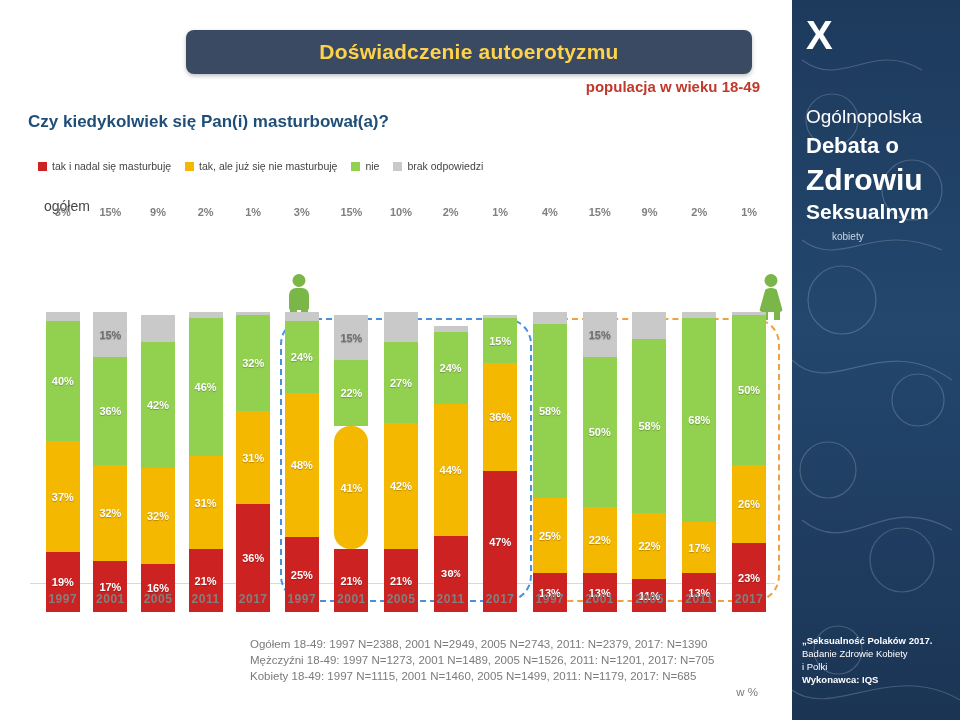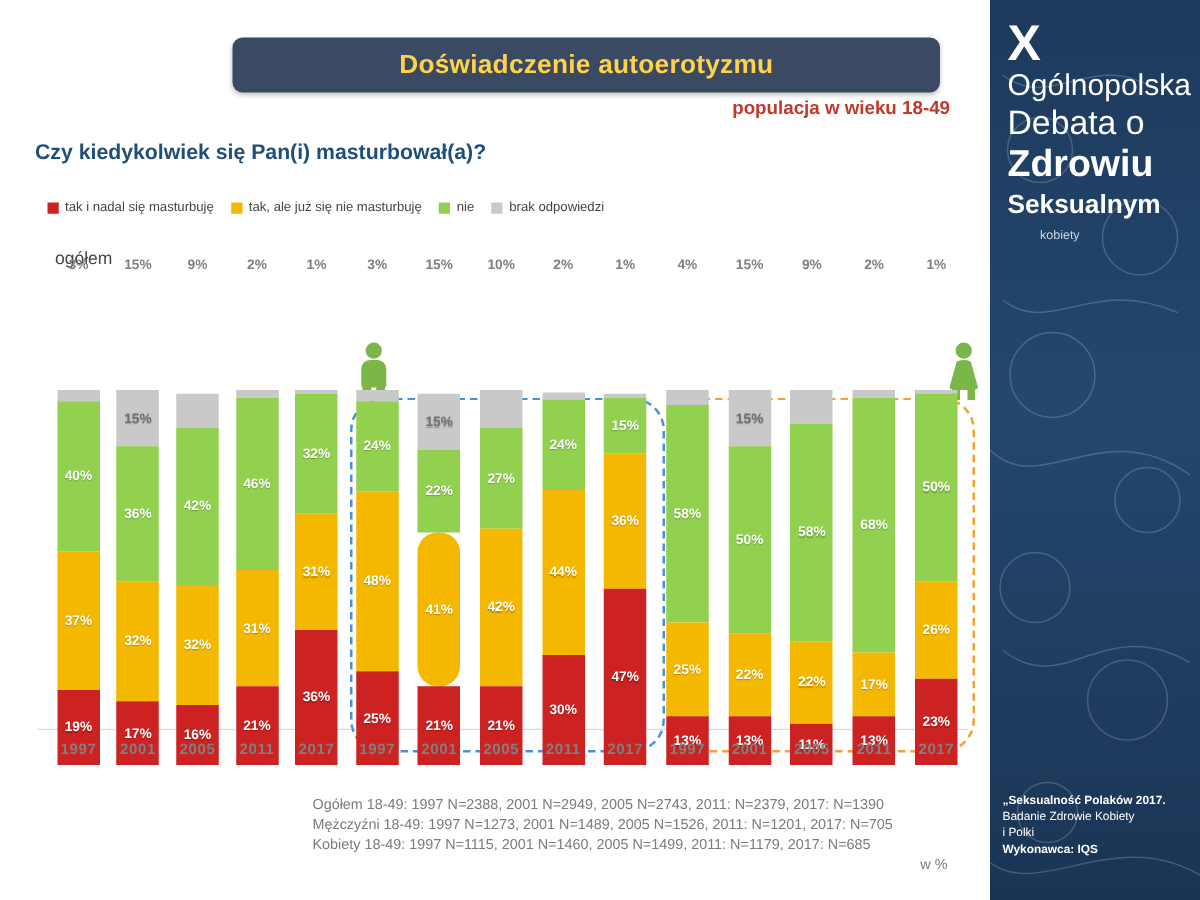--- a/index.html
+++ b/index.html
@@ -288,22 +288,22 @@
     color: #ffffff;
     text-align: left;
     padding-left: 14px;
     box-sizing: border-box;
   }
   .rb-x {
     font-size: 40px;
     font-weight: bold;
     line-height: 42px;
   }
-  .rb-l1 { font-size: 24px; line-height: 26px; }
-  .rb-l2 { font-size: 27px; font-weight: normal; line-height: 32px; }
+  .rb-l1 { font-size: 19px; line-height: 26px; margin-top: 48px; }
+  .rb-l2 { font-size: 22px; font-weight: bold; line-height: 32px; }
   .rb-l4 { font-size: 30px; font-weight: bold; line-height: 36px; }
   .rb-l5 { font-size: 21px; font-weight: bold; line-height: 28px; }
   .rb-l6 {
     font-size: 10px;
     color: #c9d6e4;
     line-height: 22px;
     padding-left: 26px;
   }
   .rb-footer {
     position: absolute;
@@ -521,21 +521,21 @@
           <div class="bar-col">
             <div class="bar" style="height:300px;">
               <span class="top-val">2%</span>
               <div class="seg c-gry" style="height:6px;"></div>
               <div class="seg c-grn" style="height:72px;">
                   <span class="lbl">24%</span>
                 </div>
               <div class="seg c-yel" style="height:132px;">
                   <span class="lbl">44%</span>
                 </div>
-              <div class="seg c-red" style="height:88px;">
+              <div class="seg c-red" style="height:76px;font-family:Liberation Mono, monospace;">
                   <span class="lbl">30%</span>
                 </div>
             </div>
             <span class="xlabel">2011</span>
           </div>
 
           <div class="bar-col">
             <div class="bar" style="height:300px;">
               <span class="top-val">1%</span>
               <div class="seg c-gry" style="height:3px;"></div>

